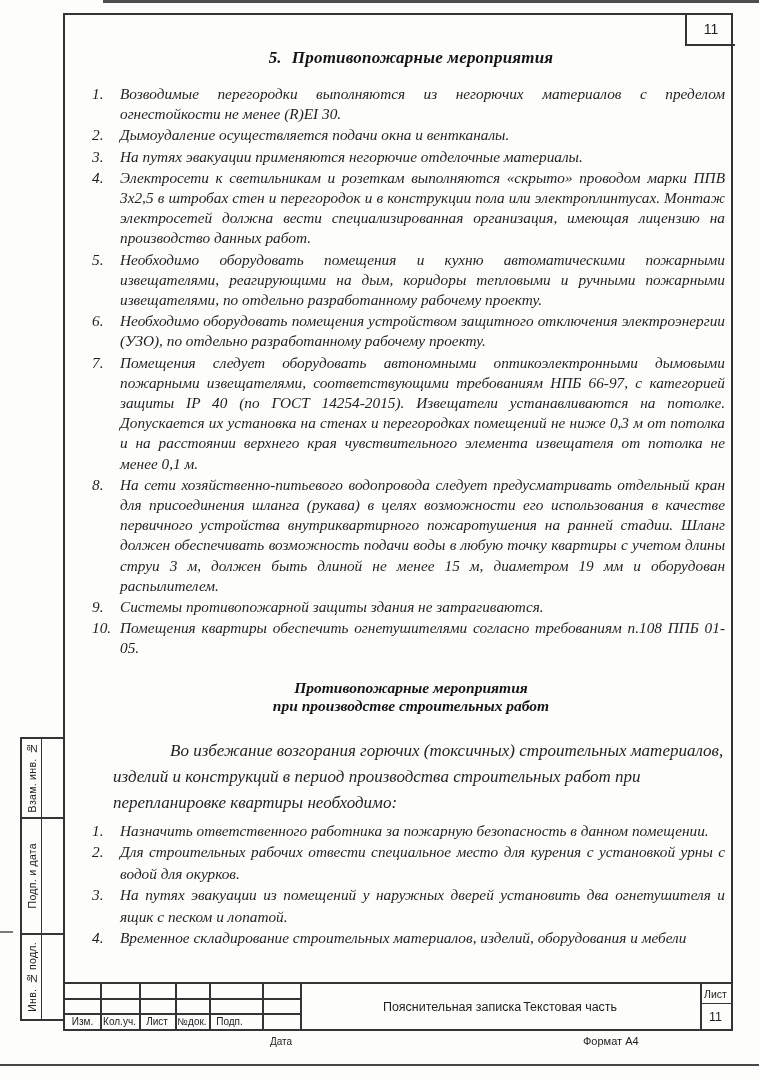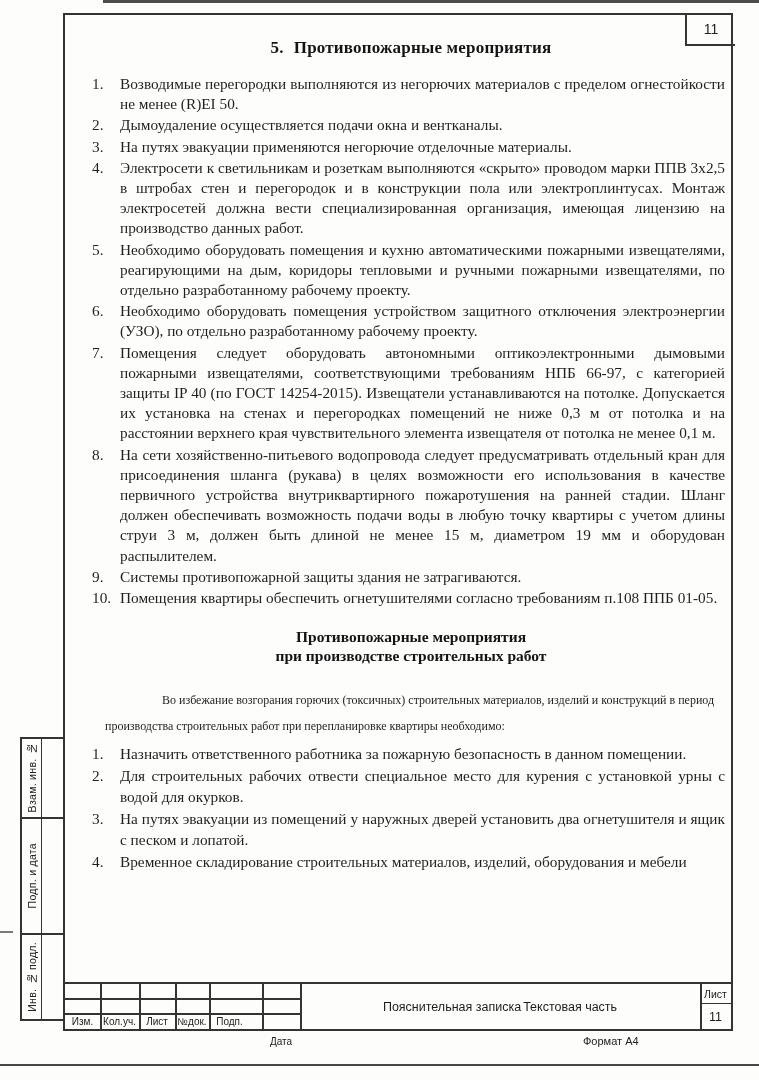--- a/index.html
+++ b/index.html
@@ -23,21 +23,21 @@
     border:2px solid #343434;box-sizing:border-box;background:transparent;
   }
   .pagenum-box{
     position:absolute;left:685px;top:13px;width:50px;height:33px;
     border-left:2px solid #343434;border-bottom:2px solid #343434;box-sizing:border-box;
     display:flex;align-items:center;justify-content:center;
     font-family:"Liberation Sans",sans-serif;font-size:14px;color:#222;
   }
 
   
-  .content{position:absolute;left:97px;top:38px;width:628px;}
+  .content{position:absolute;left:97px;top:48px;width:628px;font-style:italic;}
   .h1{
     font-size:17px;font-weight:bold;text-align:center;
     letter-spacing:.2px;margin:0 0 16px 0;color:#141414;
   }
   .h1 .num{margin-right:10px;}
   .intro{
     margin:0;padding:0;text-indent:57px;text-align:justify;text-justify:inter-word;
     font-size:15.3px;line-height:20.2px;
   }
   ol.doclist{margin:6px 0 0 0;padding:0 0 0 23px;list-style:none;counter-reset:n;}
@@ -48,22 +48,22 @@
   }
   ol.doclist li::before{
     counter-increment:n;content:counter(n) ".";
     position:absolute;left:-28px;top:0;width:26px;text-align:left;
   }
   .section2{margin-top:20px;}
   .h2{
     font-size:15.5px;font-weight:bold;text-align:center;line-height:18.5px;color:#141414;
   }
   .intro2{
-    margin:22px 0 0 8px;text-indent:57px;text-align:left;
-    font-size:12px;line-height:26px;
+    margin:22px 0 0 16px;text-indent:57px;text-align:left;
+    font-size:17px;line-height:26px;
   }
   ol.doclist2{margin:4px 0 0 0;padding:0 0 0 23px;list-style:none;counter-reset:m;}
   ol.doclist2 li{
     position:relative;margin:0;
     font-size:15.3px;line-height:21.5px;
     text-align:justify;text-justify:inter-word;
   }
   ol.doclist2 li::before{
     counter-increment:m;content:counter(m) ".";
     position:absolute;left:-28px;top:0;width:26px;text-align:left;
@@ -136,21 +136,21 @@
 </div>
 
 <div class="content">
 
   <div class="h1">
     <span class="num">5.</span><span>Противопожарные мероприятия</span>
   </div>
 
 
   <ol class="doclist">
-    <li>Возводимые перегородки выполняются из негорючих материалов с пределом огнестойкости не менее (R)EI 50.</li>
+    <li>Возводимые перегородки выполняются из негорючих материалов с пределом огнестойкости не менее (R)EI 30.</li>
     <li>Дымоудаление осуществляется подачи окна и вентканалы.</li>
     <li>На путях эвакуации применяются негорючие отделочные материалы.</li>
     <li>Электросети к светильникам и розеткам выполняются «скрыто» проводом марки ППВ 3х2,5 в штробах стен и перегородок и в конструкции пола или электроплинтусах. Монтаж электросетей должна вести специализированная организация, имеющая лицензию на производство данных работ.</li>
     <li>Необходимо оборудовать помещения и кухню автоматическими пожарными извещателями, реагирующими на дым, коридоры тепловыми и ручными пожарными извещателями, по отдельно разработанному рабочему проекту.</li>
     <li>Необходимо оборудовать помещения устройством защитного отключения электроэнергии (УЗО), по отдельно разработанному рабочему проекту.</li>
     <li>Помещения следует оборудовать автономными оптикоэлектронными дымовыми пожарными извещателями, соответствующими требованиям НПБ 66-97, с категорией защиты IP 40 (по ГОСТ 14254-2015). Извещатели устанавливаются на потолке. Допускается их установка на стенах и перегородках помещений не ниже 0,3 м от потолка и на расстоянии верхнего края чувствительного элемента извещателя от потолка не менее 0,1 м.</li>
     <li>На сети хозяйственно-питьевого водопровода следует предусматривать отдельный кран для присоединения шланга (рукава) в целях возможности его использования в качестве первичного устройства внутриквартирного пожаротушения на ранней стадии. Шланг должен обеспечивать возможность подачи воды в любую точку квартиры с учетом длины струи 3 м, должен быть длиной не менее 15 м, диаметром 19 мм и оборудован распылителем.</li>
     <li>Системы противопожарной защиты здания не затрагиваются.</li>
     <li>Помещения квартиры обеспечить огнетушителями согласно требованиям п.108 ППБ 01-05.</li>
   </ol>

